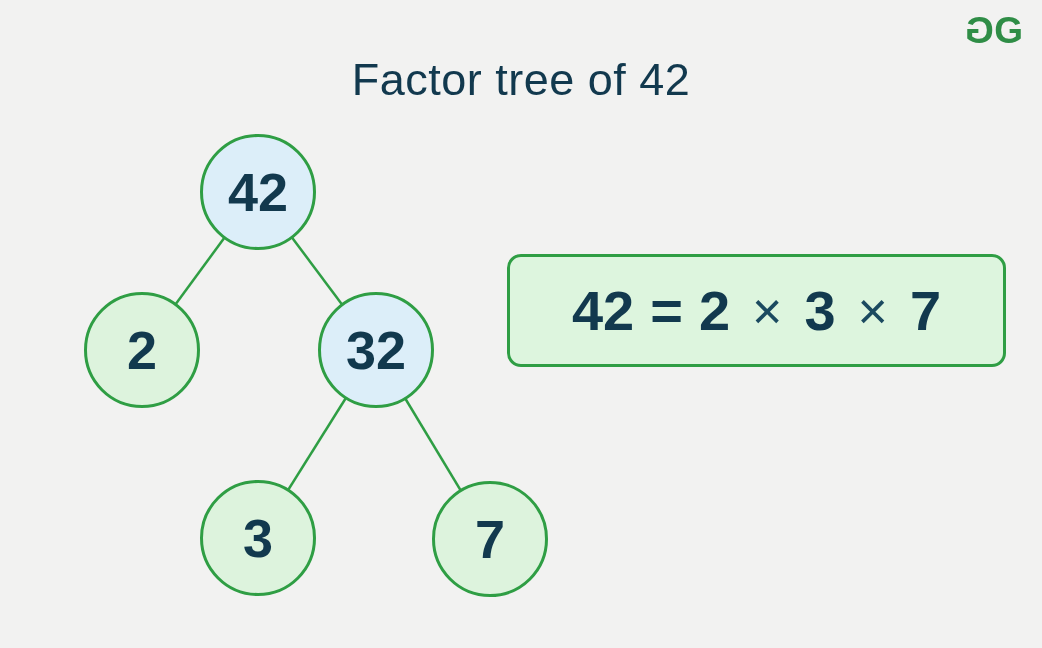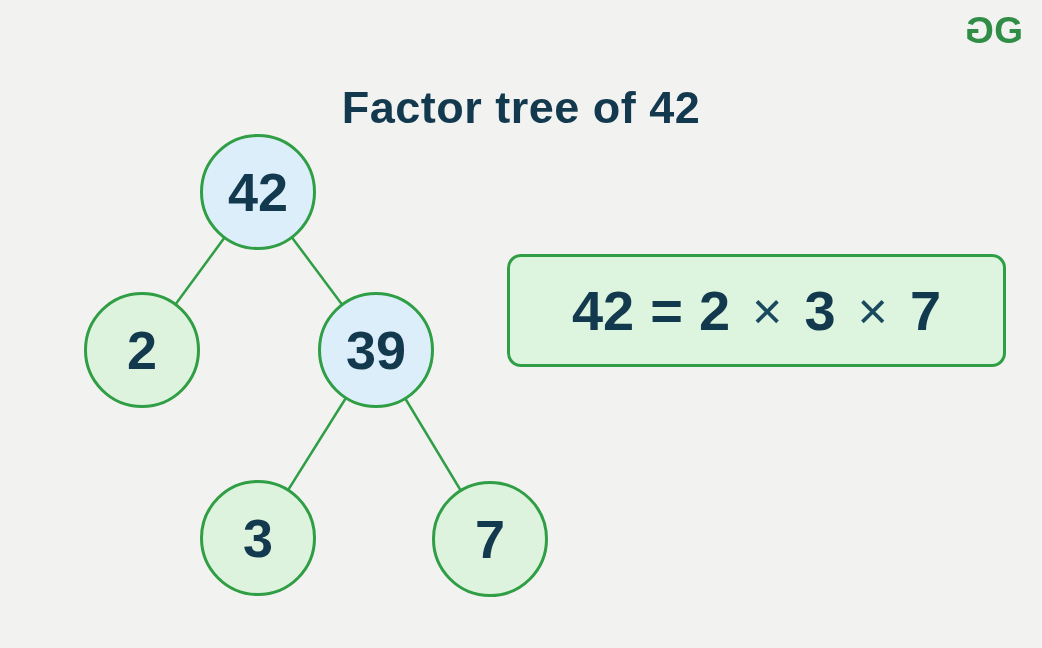--- a/index.html
+++ b/index.html
@@ -11,26 +11,26 @@
     position: relative;
     width: 1042px;
     height: 648px;
     background: #f2f2f1;
     overflow: hidden;
   }
 
   
   .title {
     position: absolute;
-    top: 52px;
+    top: 24px;
     left: 0;
     width: 100%;
     text-align: center;
     font-size: 45px;
-    font-weight: 700;
+    font-weight: 400;
     letter-spacing: 0.5px;
     color: #12394e;
   }
 
   
   .logo {
     position: absolute;
     top: 12px;
     right: 24px;
     display: flex;
@@ -126,21 +126,21 @@
     <line x1="376" y1="350" x2="490" y2="539" stroke="#2f9e44" stroke-width="2.5"></line>
   </svg>
 
   <div class="node blue node-42">
     <span>42</span>
   </div>
   <div class="node green node-2">
     <span>2</span>
   </div>
   <div class="node blue node-21">
-    <span>39</span>
+    <span>32</span>
   </div>
   <div class="node green node-3">
     <span>3</span>
   </div>
   <div class="node green node-7">
     <span>7</span>
   </div>
 
   <div class="equation-box">
     <span class="num">42</span>

